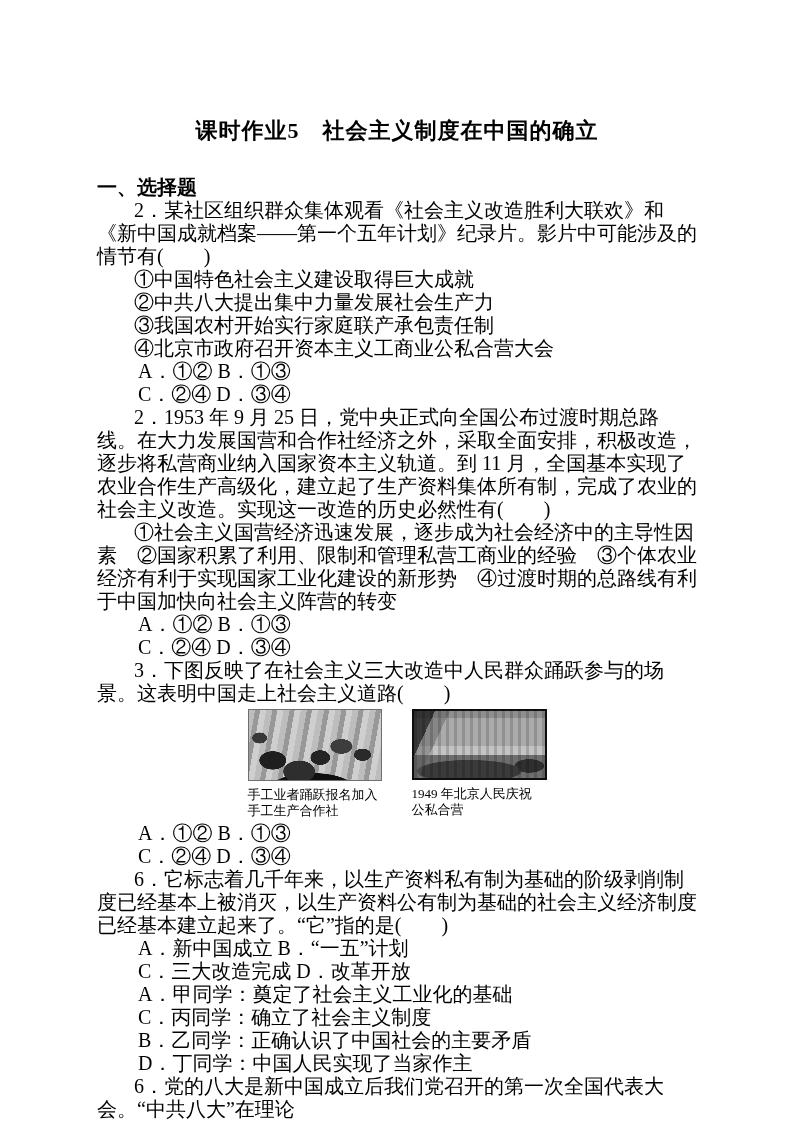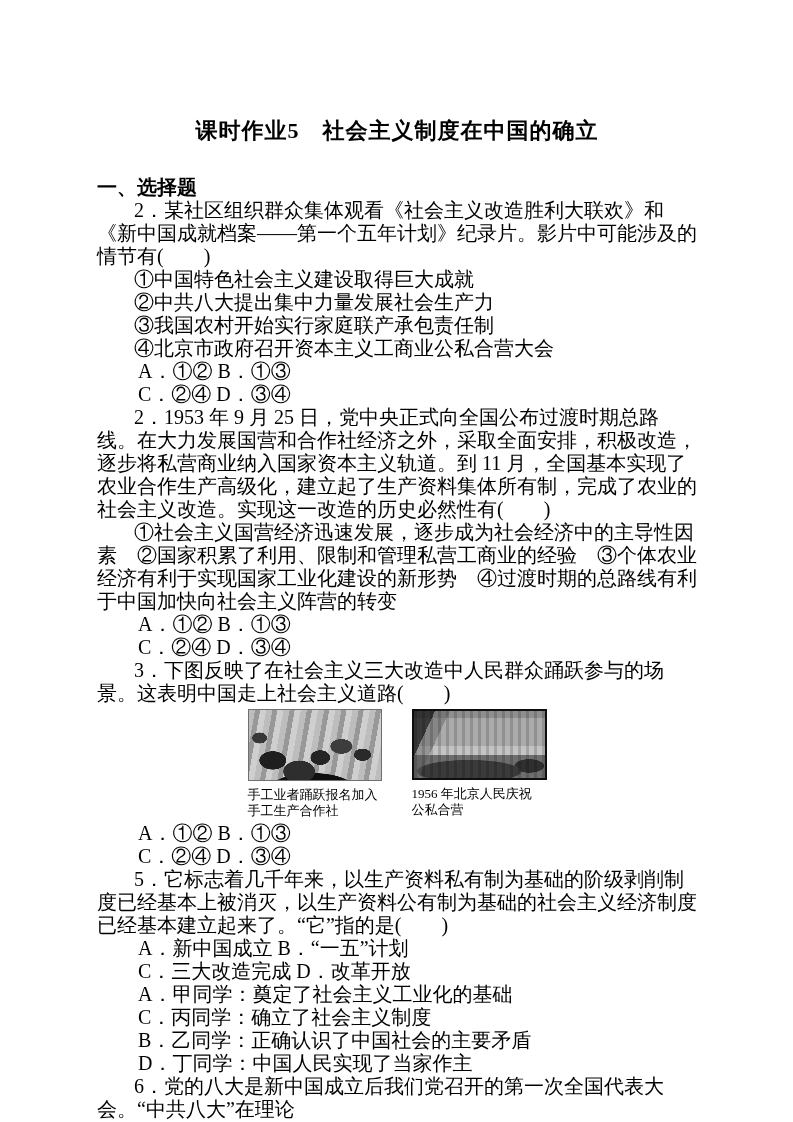--- a/index.html
+++ b/index.html
@@ -134,36 +134,36 @@
     <figure>
       <div class="photo photo-crowd"></div>
       <figcaption class="cap">
         <div>手工业者踊跃报名加入</div>
         <div>手工生产合作社</div>
       </figcaption>
     </figure>
     <figure>
       <div class="photo photo-street"></div>
       <figcaption class="cap">
-        <div>1956 年北京人民庆祝</div>
+        <div>1949 年北京人民庆祝</div>
         <div>公私合营</div>
       </figcaption>
     </figure>
   </div>
 
   <p class="opts">
     <span class="col">A．①②</span>
     <span>B．①③</span>
   </p>
   <p class="opts">
     <span class="col">C．②④</span>
     <span>D．③④</span>
   </p>
 
-  <p class="para">5．它标志着几千年来，以生产资料私有制为基础的阶级剥削制度已经基本上被消灭，以生产资料公有制为基础的社会主义经济制度已经基本建立起来了。“它”指的是(　　)</p>
+  <p class="para">6．它标志着几千年来，以生产资料私有制为基础的阶级剥削制度已经基本上被消灭，以生产资料公有制为基础的社会主义经济制度已经基本建立起来了。“它”指的是(　　)</p>
   <p class="opts wide">
     <span class="col">A．新中国成立</span>
     <span>B．“一五”计划</span>
   </p>
   <p class="opts wide">
     <span class="col">C．三大改造完成</span>
     <span>D．改革开放</span>
   </p>
 
   <p class="opts">A．甲同学：奠定了社会主义工业化的基础</p>

